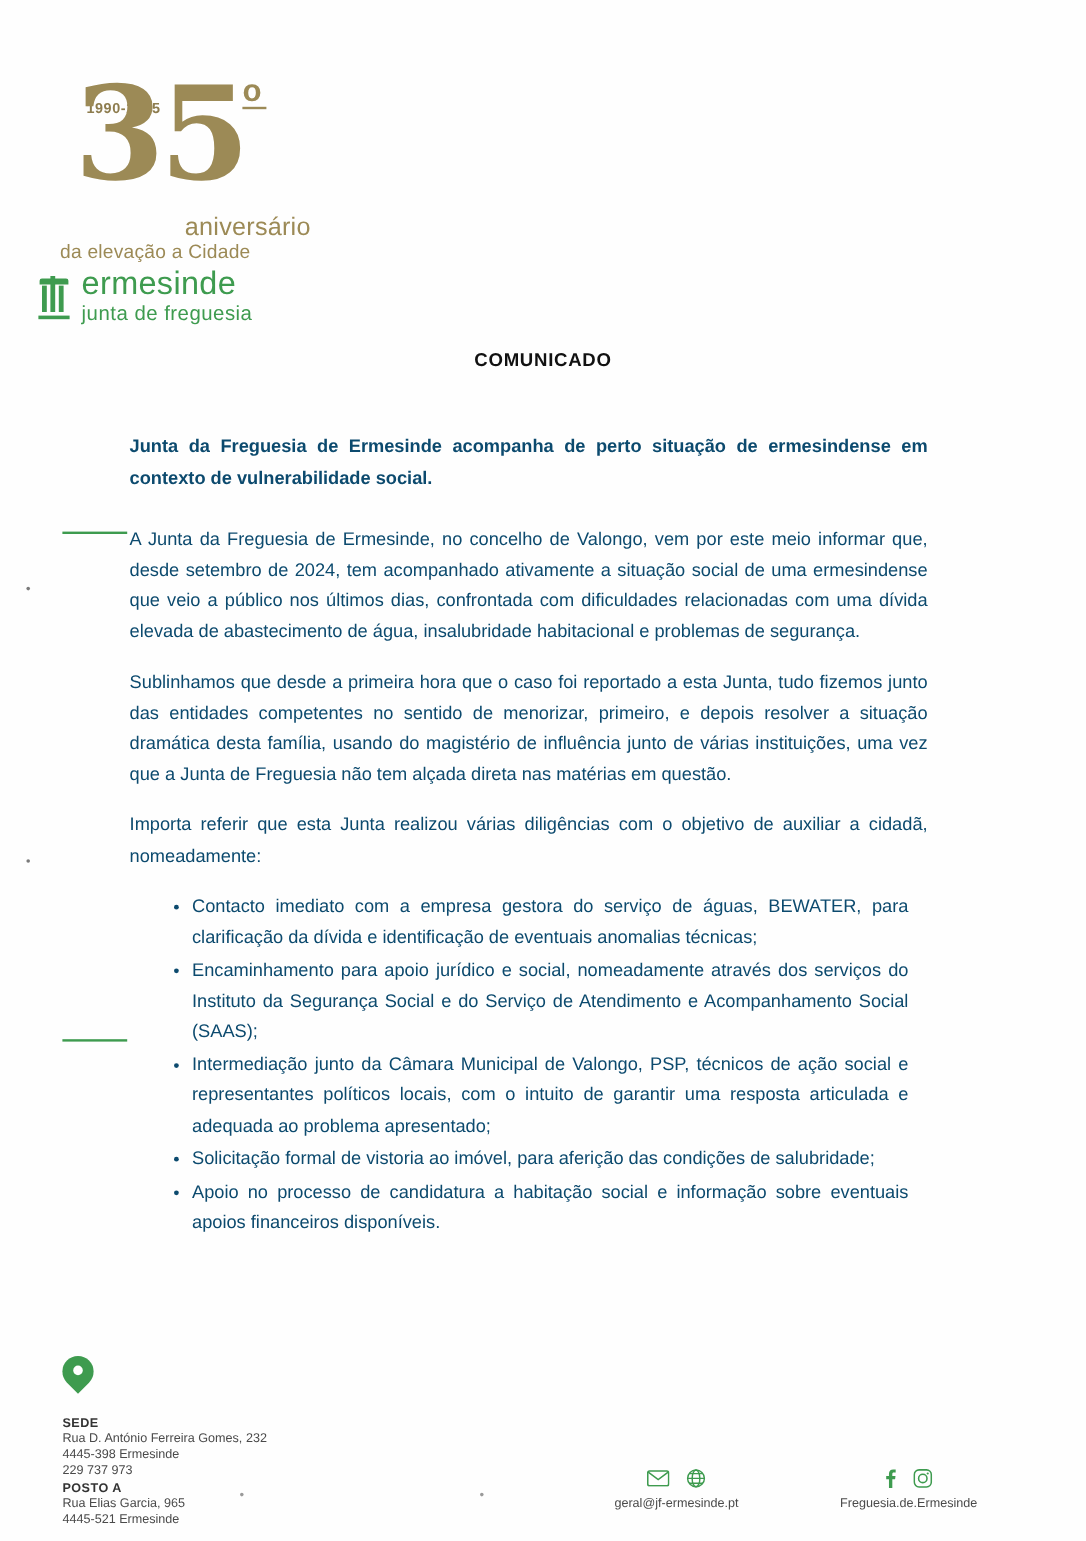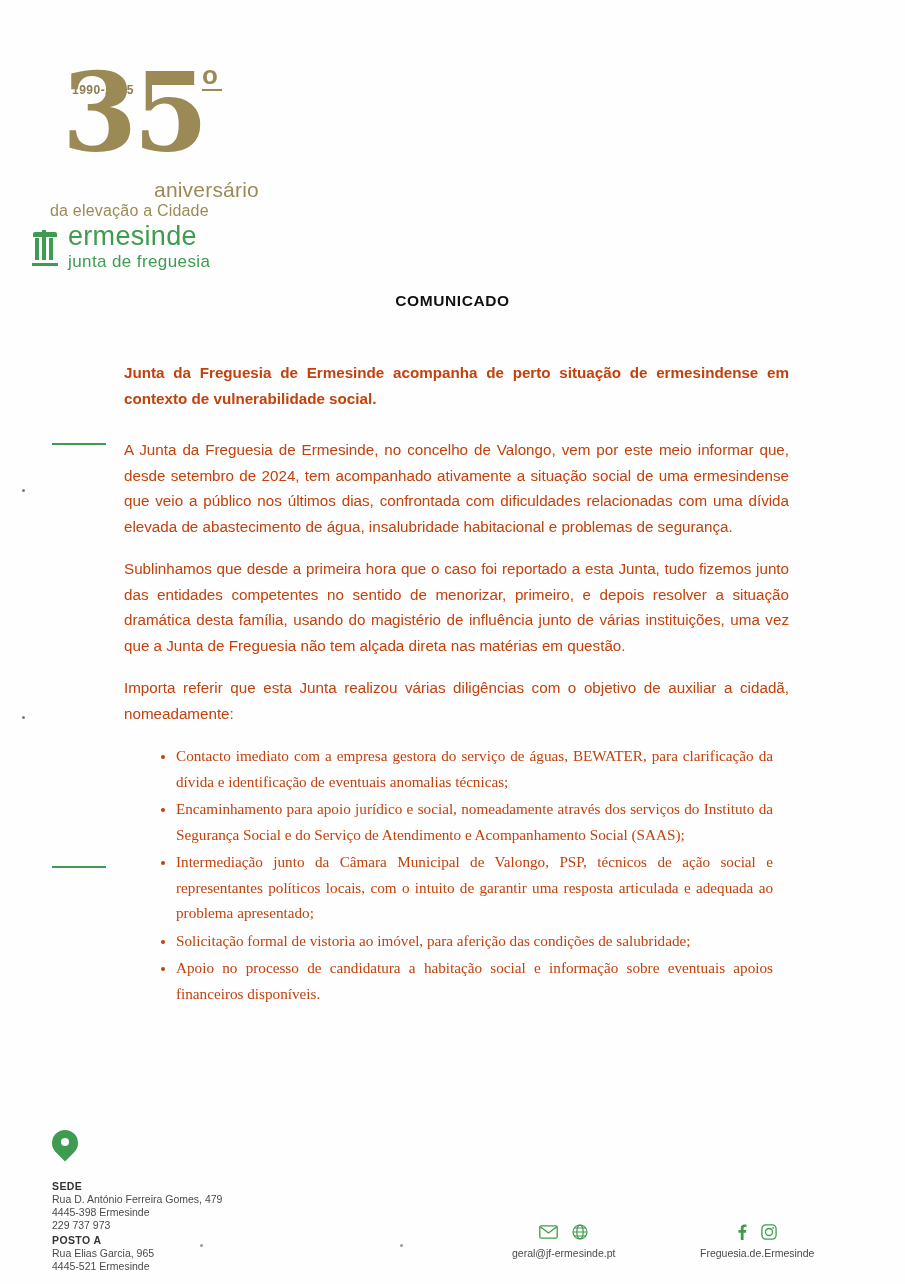--- a/index.html
+++ b/index.html
@@ -159,36 +159,35 @@
     position: absolute;
     left: 0; right: 0;
     top: 292px;
     text-align: center;
     font-size: 15.5px;
     font-weight: 700;
     letter-spacing: 0.6px;
   }
   .content {
     position: absolute;
-    left: 124px;
+    left: 108px;
     top: 360px;
     width: 665px;
     font-size: 15.2px;
     line-height: 25.5px;
     text-align: justify;
-    color: #c2410c;
+    color: #0c4a6e;
   }
   .content p { margin: 0 0 17px 0; }
   .content p.lead { font-weight: 700; margin-bottom: 26px; }
   .content p.tight { margin-bottom: 12px; }
   .content ul {
     margin: 17px 16px 17px 0;
     padding-left: 52px;
     list-style: disc;
-    font-family: Liberation Serif, serif;
   }
   .content ul li {
     margin-bottom: 2px;
     text-align: justify;
   }
   .content ul li::marker { font-size: 14px; }
 
   
   .footer {
     position: absolute;
@@ -321,21 +320,21 @@
   </div>
 
   <div class="footer">
     <div class="pin">
       <div class="head"></div>
       <div class="hole"></div>
     </div>
 
     <div class="addr-block addr-1">
       <div class="lbl">SEDE</div>
-      <div>Rua D. António Ferreira Gomes, 479</div>
+      <div>Rua D. António Ferreira Gomes, 232</div>
       <div>4445-398 Ermesinde</div>
       <div>229 737 973</div>
     </div>
 
     <div class="addr-block addr-2">
       <div class="lbl">POSTO A</div>
       <div>Rua Elias Garcia, 965</div>
       <div>4445-521 Ermesinde</div>
     </div>
 

